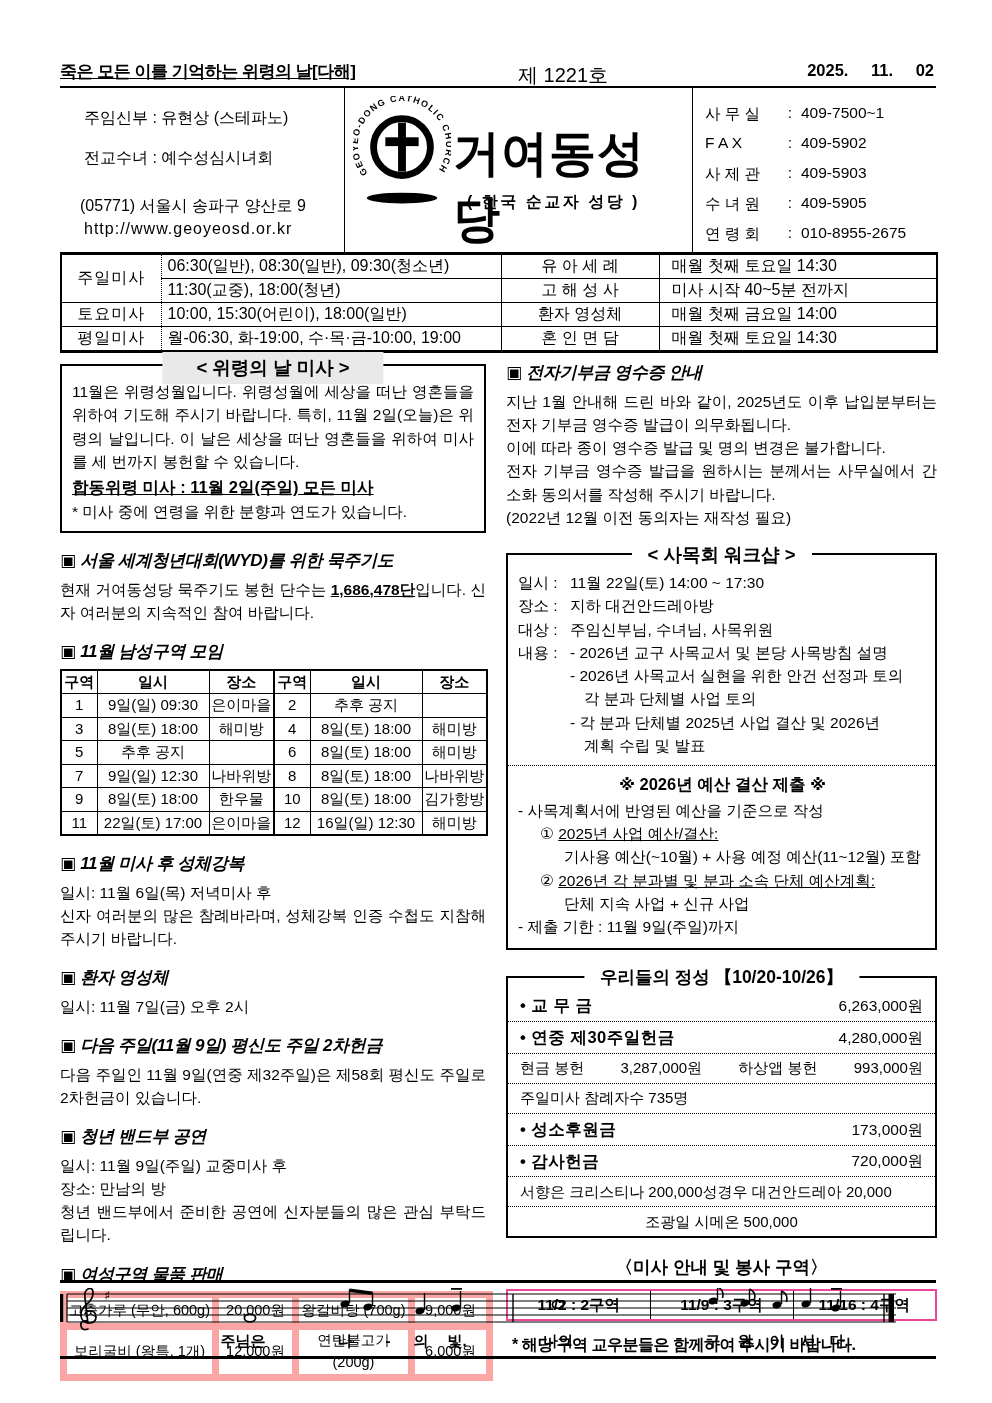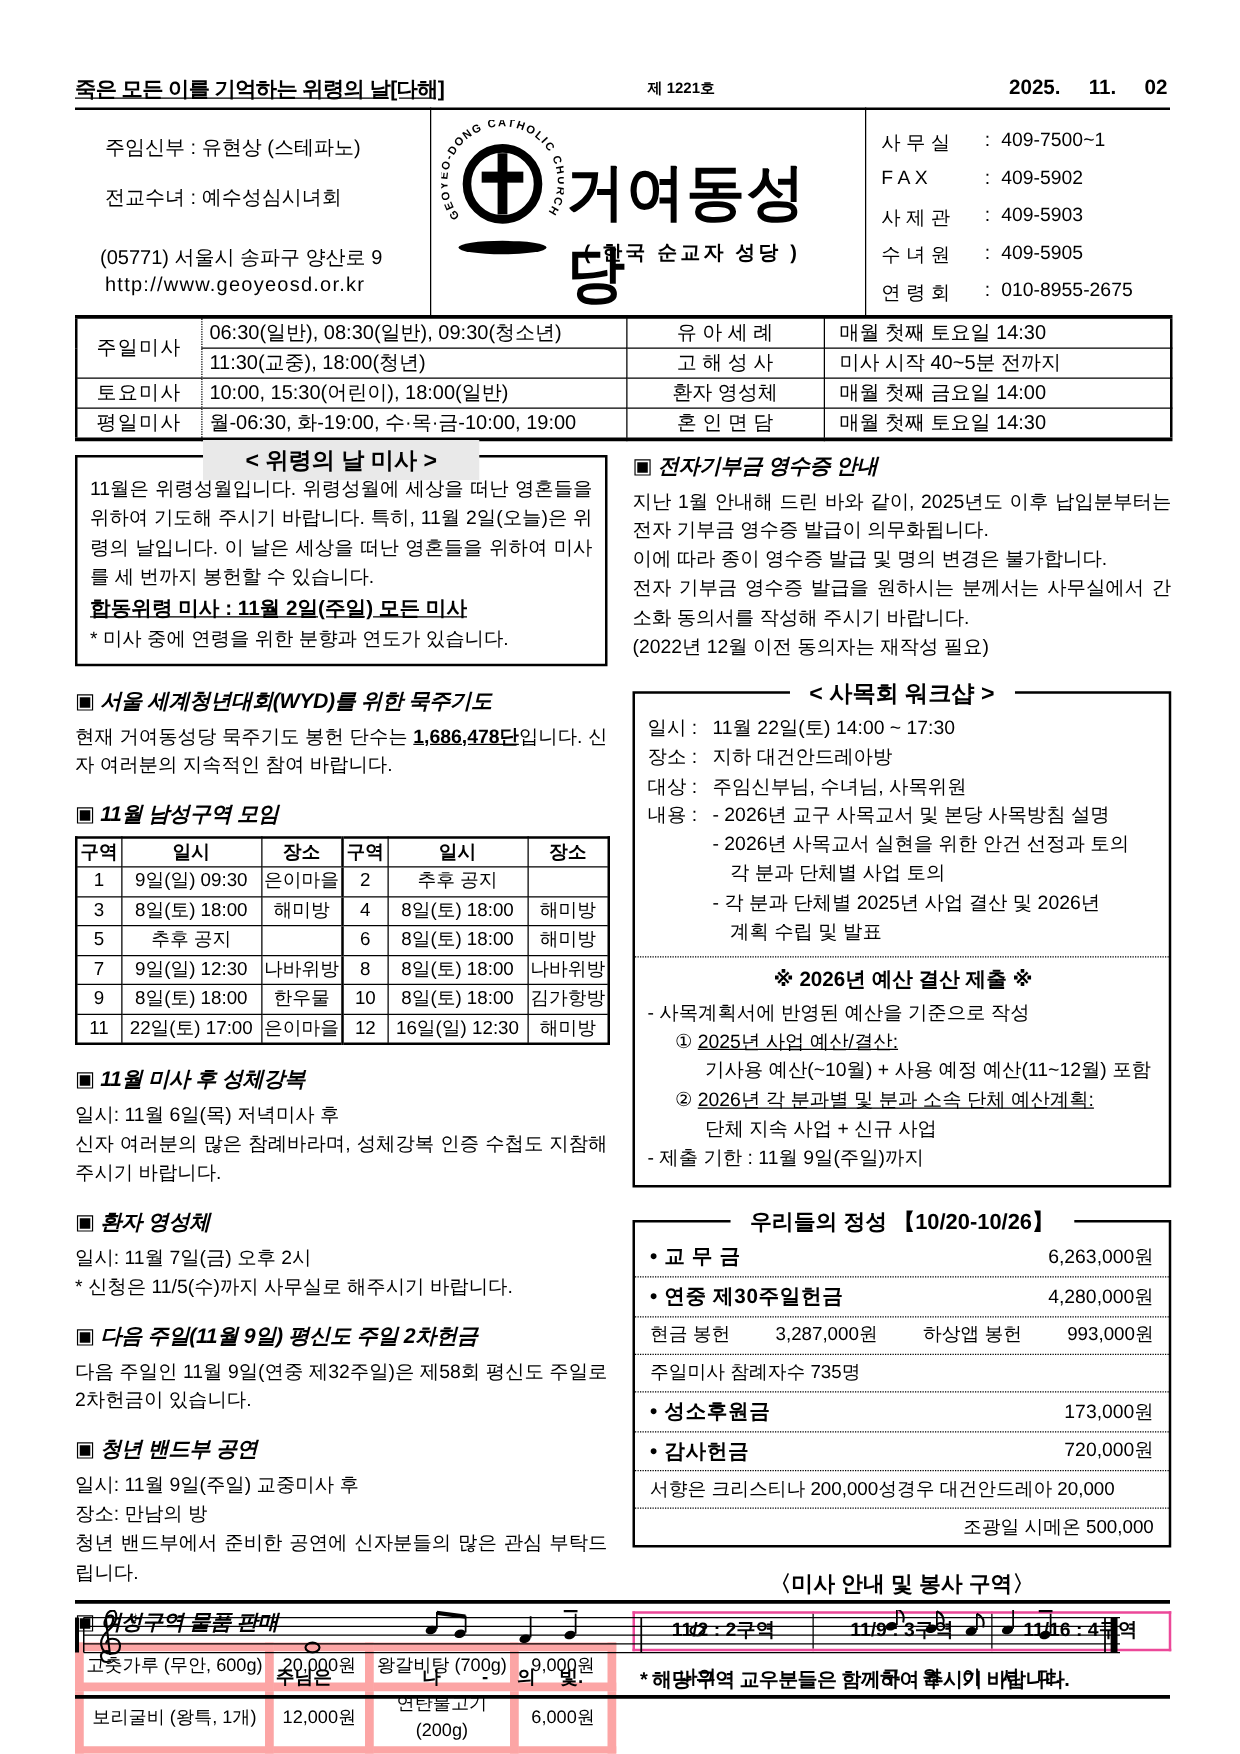--- a/index.html
+++ b/index.html
@@ -2,21 +2,21 @@
 <html><head>
 <meta charset="utf-8">
 <style>
   html,body{margin:0;padding:0;background:#fff;}
   .page{position:relative;width:992px;height:1403px;background:#fff;color:#000;
         font-family:"Liberation Sans","DejaVu Sans",sans-serif;overflow:hidden;}
 
   
   .hdr{position:absolute;left:60px;top:58px;width:876px;height:28px;border-bottom:2.5px solid #000;}
   .hdr-title{position:absolute;left:0;top:2px;font-size:17px;font-weight:bold;text-decoration:underline;letter-spacing:-0.5px;}
-  .hdr-issue{position:absolute;left:458px;top:4px;font-size:12px;font-weight:bold;}
+  .hdr-issue{position:absolute;left:458px;top:4px;font-size:20px;}
   .hdr-date{position:absolute;right:2px;top:3px;font-size:16.5px;font-weight:bold;word-spacing:18px;}
 
   
   .masthead{position:absolute;left:60px;top:86px;width:876px;height:166px;border-bottom:1px solid #000;}
   .m-left{position:absolute;left:0;top:0;width:282px;height:100%;font-size:16px;}
   .m-left .l1{position:absolute;left:24px;top:22px;}
   .m-left .l2{position:absolute;left:24px;top:62px;}
   .m-left .l3{position:absolute;left:20px;top:110px;}
   .m-left .l4{position:absolute;left:24px;top:134px;letter-spacing:1px;}
   .m-center{position:absolute;left:284px;top:0;width:347px;height:100%;border-left:1.5px solid #000;border-right:1.5px solid #000;}
@@ -283,21 +283,20 @@
       </tr>
     </tbody>
       </table>
 
     <div class="sec-title">▣ 11월 미사 후 성체강복</div>
     <div>일시: 11월 6일(목) 저녁미사 후</div>
     <div class="just">신자 여러분의 많은 참례바라며, 성체강복 인증 수첩도 지참해주시기 바랍니다.</div>
 
     <div class="sec-title">▣ 환자 영성체</div>
     <div>일시: 11월 7일(금) 오후 2시</div>
-    <div>* 신청은 11/5(수)까지 사무실로 해주시기 바랍니다.</div>
 
     <div class="sec-title">▣ 다음 주일(11월 9일) 평신도 주일 2차헌금</div>
     <div class="just">다음 주일인 11월 9일(연중 제32주일)은 제58회 평신도 주일로 2차헌금이 있습니다.</div>
 
     <div class="sec-title">▣ 청년 밴드부 공연</div>
     <div>일시: 11월 9일(주일) 교중미사 후</div>
     <div>장소: 만남의 방</div>
     <div class="just">청년 밴드부에서 준비한 공연에 신자분들의 많은 관심 부탁드립니다.</div>
 
     <div class="sec-title">▣ 여성구역 물품 판매</div>
@@ -395,21 +394,21 @@
         <span class="of-amount">173,000원</span>
       </div>
       <div class="of-row">
         <span class="blab">• 감사헌금</span>
         <span class="of-amount">720,000원</span>
       </div>
       <div class="of-row of-plain of-split" style="justify-content:flex-start">
         <span>서향은 크리스티나 200,000</span>
         <span>성경우 대건안드레아 20,000</span>
       </div>
-      <div class="of-row of-plain" style="justify-content:flex-end">
+      <div class="of-row of-plain" style="justify-content:center">
         <span>조광일 시메온 500,000</span>
       </div>
     </div>
 
     <div class="svc-title">〈미사 안내 및 봉사 구역〉</div>
     <table class="svc">
       <tbody>
           <tr>
         <td>11/2 : 2구역</td>
         <td>11/9 : 3구역</td>

